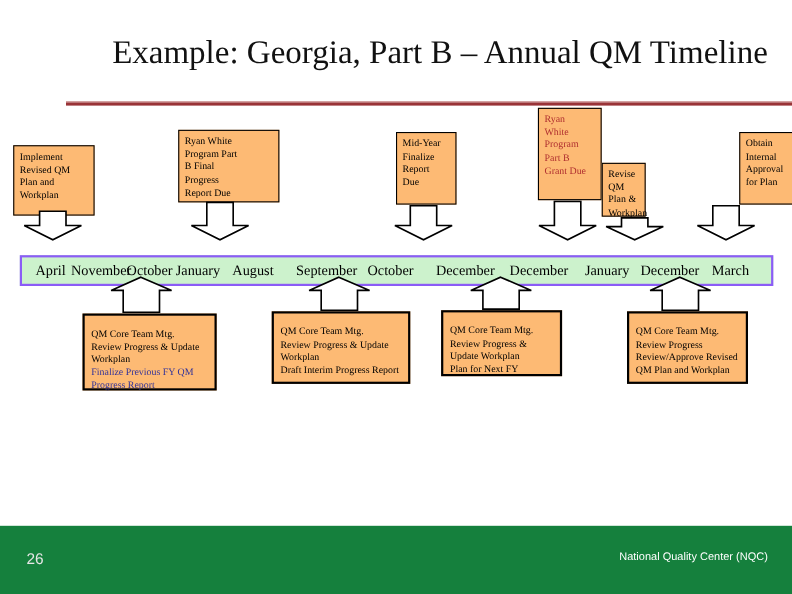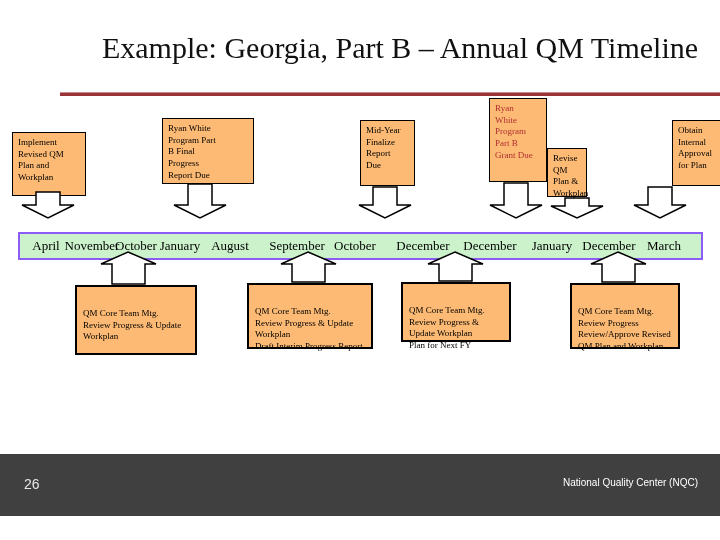--- a/index.html
+++ b/index.html
@@ -5,33 +5,33 @@
   html,body{margin:0;padding:0;background:#fff;}
   .slide{position:relative;width:720px;height:540px;background:#ffffff;overflow:hidden;
          font-family:"Liberation Serif", serif;}
   .title{position:absolute;left:0;top:31px;width:720px;text-align:center;
          font-family:Liberation Serif, serif;font-size:30px;color:#111;padding-left:40px;}
   .rule{position:absolute;left:60px;top:93px;width:660px;height:3px;background:#993337;}
   .rule::before{content:"";position:absolute;left:0;top:-1px;width:100%;height:1px;background:#c98c8c;}
 
   .tbox,.bbox{position:absolute;background:#fdba74;border:1.5px solid #000;box-sizing:border-box;
         font-size:9px;line-height:1.3;color:#000;padding:4px 5px;}
-  .bbox{border-width:2px;padding:21px 6px;}
+  .bbox{border-width:2px;padding:11px 6px;}
   .pre{white-space:pre-line;display:block;}
   .red-text{color:#b03030;}
   .blue-text{color:#333399;}
 
   .arr{position:absolute;}
   .arr polygon{fill:#ffffff;stroke:#000000;stroke-width:1.5;stroke-linejoin:miter;}
 
   .bar{position:absolute;left:18px;top:232px;width:685px;height:28px;background:#ccf2cc;
        border:2px solid #8b5cf6;box-sizing:border-box;}
   .month{position:absolute;top:50%;transform:translate(-50%,-50%);font-size:13px;color:#000;white-space:nowrap;}
 
-  .footer{position:absolute;left:0;top:454px;width:720px;height:62px;background:#404040;
+  .footer{position:absolute;left:0;top:478px;width:720px;height:62px;background:#15803d;
           font-family:"Liberation Sans", sans-serif;}
   .pagenum{position:absolute;left:24px;top:22px;font-size:14px;color:#e6e6e6;}
   .ftitle{position:absolute;right:22px;top:23px;font-size:10px;color:#ffffff;}
 </style>
 </head>
 <body>
 
 <div class="slide">
 
   <div class="title">Example: Georgia, Part B – Annual QM Timeline</div>
@@ -119,20 +119,22 @@
     <polygon points="28,1 56,13 45,13 45,30 12,30 12,13 1,13"></polygon>
     </svg>
   <svg class="arr" style="left:590px;top:251px" width="57" height="32">
     <polygon points="28,1 56,13 45,13 45,31 12,31 12,13 1,13"></polygon>
     </svg>
 
   <div class="bbox" style="left:75px;top:285px;width:122px;height:70px">
     <span class="pre">QM Core Team Mtg.
 Review Progress &amp; Update
 Workplan</span>
+    <span class="pre blue-text">Finalize Previous FY QM
+Progress Report</span>
   </div>
   <div class="bbox" style="left:247px;top:283px;width:126px;height:66px">
     <span class="pre">QM Core Team Mtg.
 Review Progress &amp; Update
 Workplan
 Draft Interim Progress Report</span>
   </div>
   <div class="bbox" style="left:401px;top:282px;width:110px;height:60px">
     <span class="pre">QM Core Team Mtg.
 Review Progress &amp;

